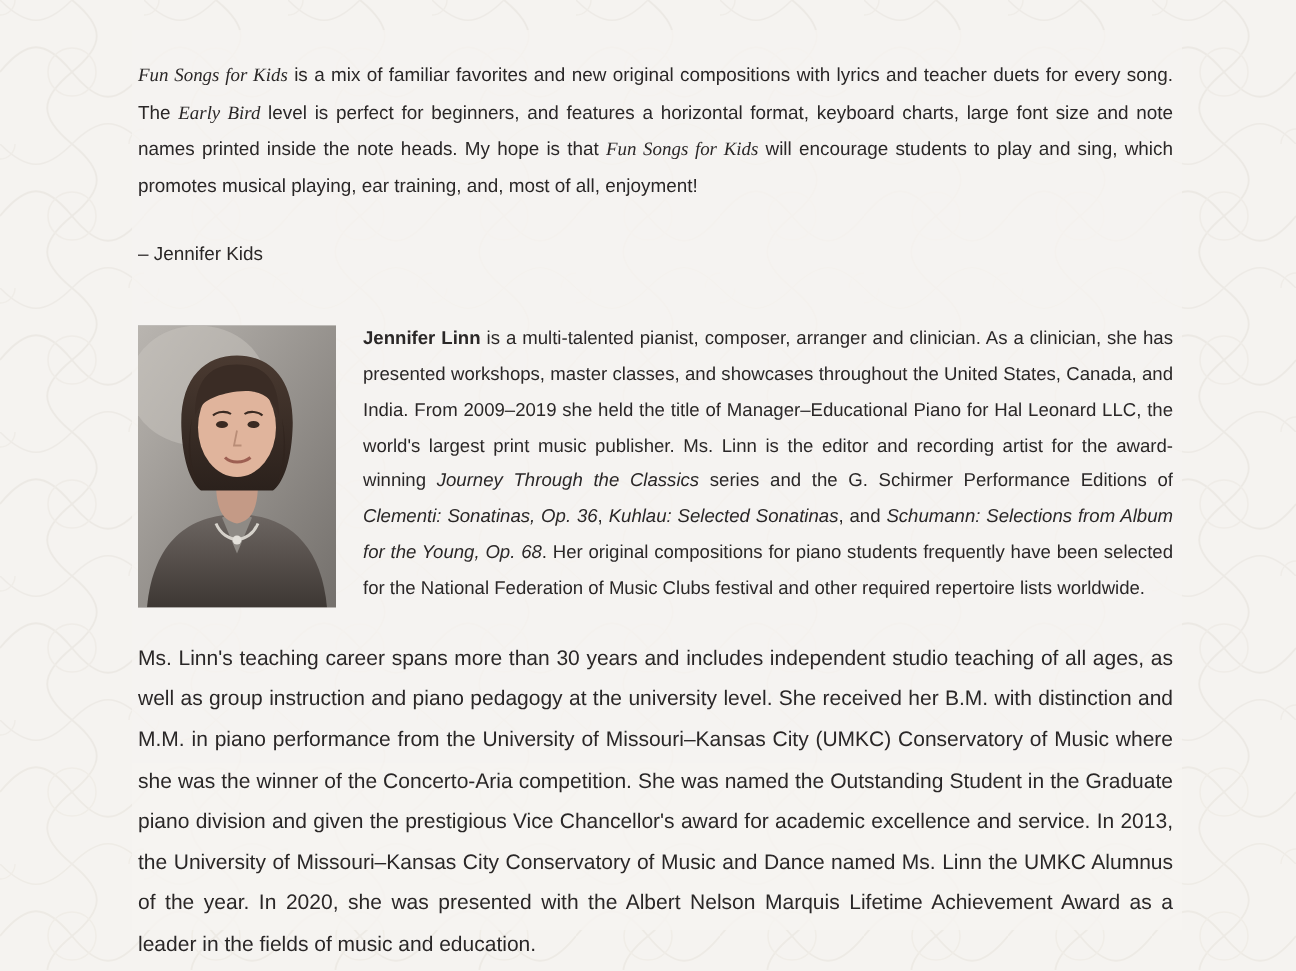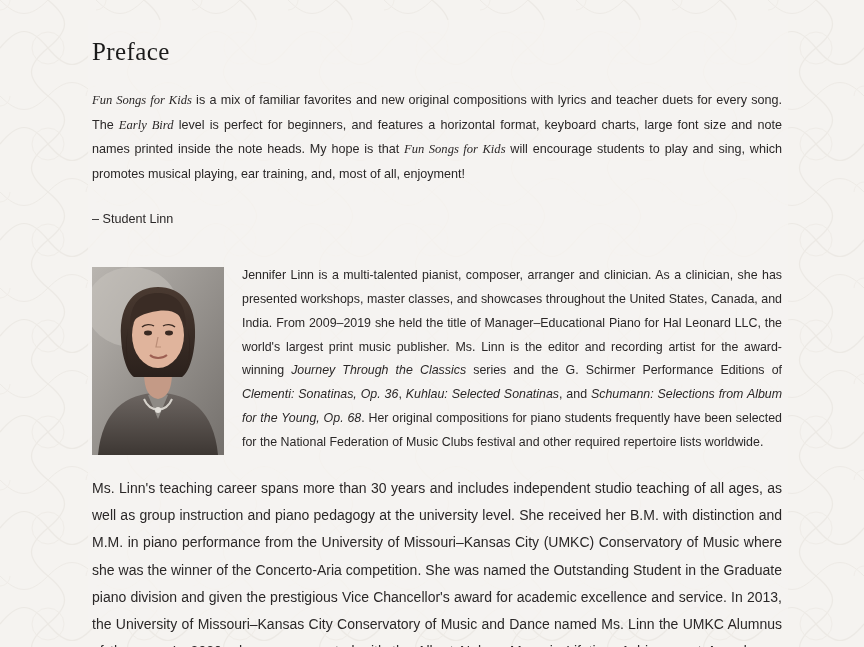--- a/index.html
+++ b/index.html
@@ -80,21 +80,21 @@
     position: relative;
   }
   .photo svg { display: block; }
 
   .bio-text {
     font-size: 12.4px;
     line-height: 1.92;
     text-align: justify;
     color: #2a2727;
   }
-  .bio-text b { font-weight: normal; }
+  .bio-text b { font-weight: bold; }
   .bio-text em { }
 
   .career {
     clear: both;
     margin-top: 20px;
     font-size: 14px;
     line-height: 1.95;
     text-align: justify;
     color: #2a2727;
     width: 690px;
@@ -117,25 +117,24 @@
         <circle cx="0" cy="0" r="10" fill="none" stroke="#ebe7e1" stroke-width="0.9"></circle>
         <circle cx="96" cy="96" r="10" fill="none" stroke="#ebe7e1" stroke-width="0.9"></circle>
       </pattern>
     </defs>
     <rect width="864" height="647" fill="url(#lattice)"></rect>
     <rect x="88" y="20" width="700" height="600" fill="#f6f4f1" opacity="0.82"></rect>
   </svg>
 
   <div class="page-inner">
 
-    <h1 class="preface-title">Preface</h1>
 
     <p class="intro" id="intro-paragraph"><em>Fun Songs for Kids</em><span> is a mix of familiar favorites and new original compositions with lyrics and teacher duets for every song. The </span><em>Early Bird</em><span> level is perfect for beginners, and features a horizontal format, keyboard charts, large font size and note names printed inside the note heads. My hope is that </span><em>Fun Songs for Kids</em><span> will encourage students to play and sing, which promotes musical playing, ear training, and, most of all, enjoyment!</span></p>
 
-    <p class="signature">– Student Linn</p>
+    <p class="signature">– Jennifer Kids</p>
 
     <div class="bio-block">
       <div class="photo">
         <svg width="132" height="188" viewBox="0 0 132 188" xmlns="http://www.w3.org/2000/svg">
           <defs>
             <linearGradient id="bg" x1="0" y1="0" x2="1" y2="1">
               <stop offset="0%" stop-color="#b9b5b0"></stop>
               <stop offset="100%" stop-color="#74706c"></stop>
             </linearGradient>
             <linearGradient id="hairg" x1="0" y1="0" x2="0" y2="1">

